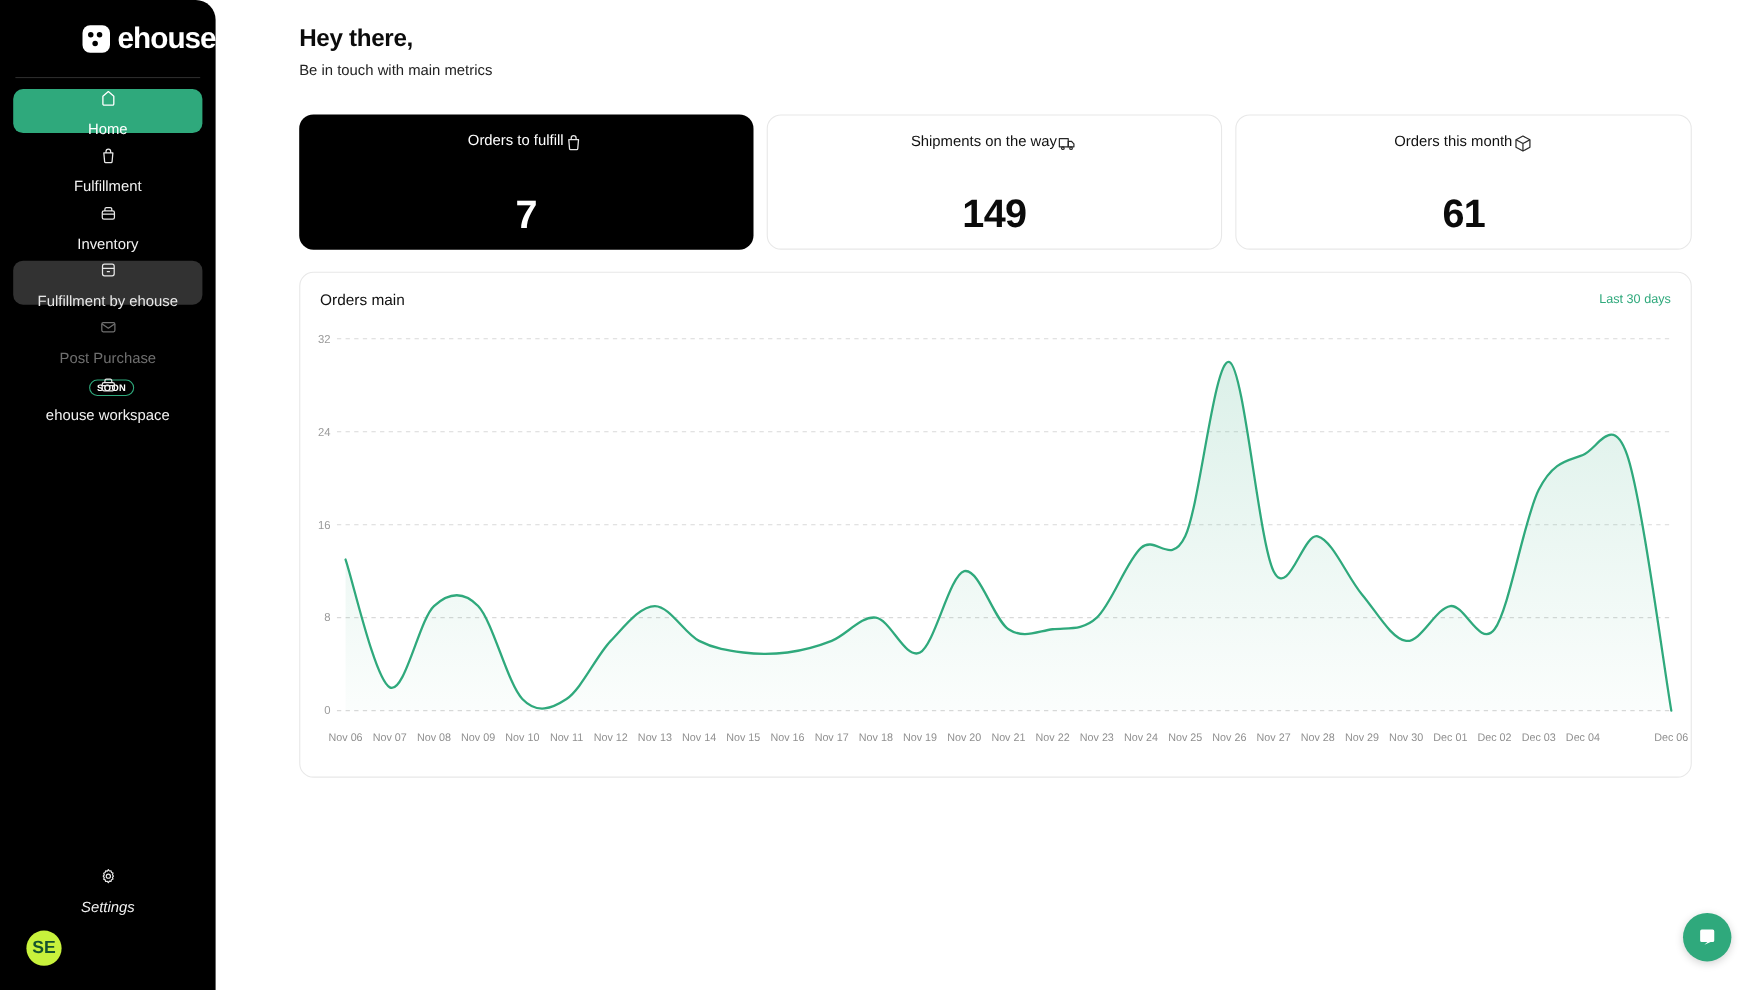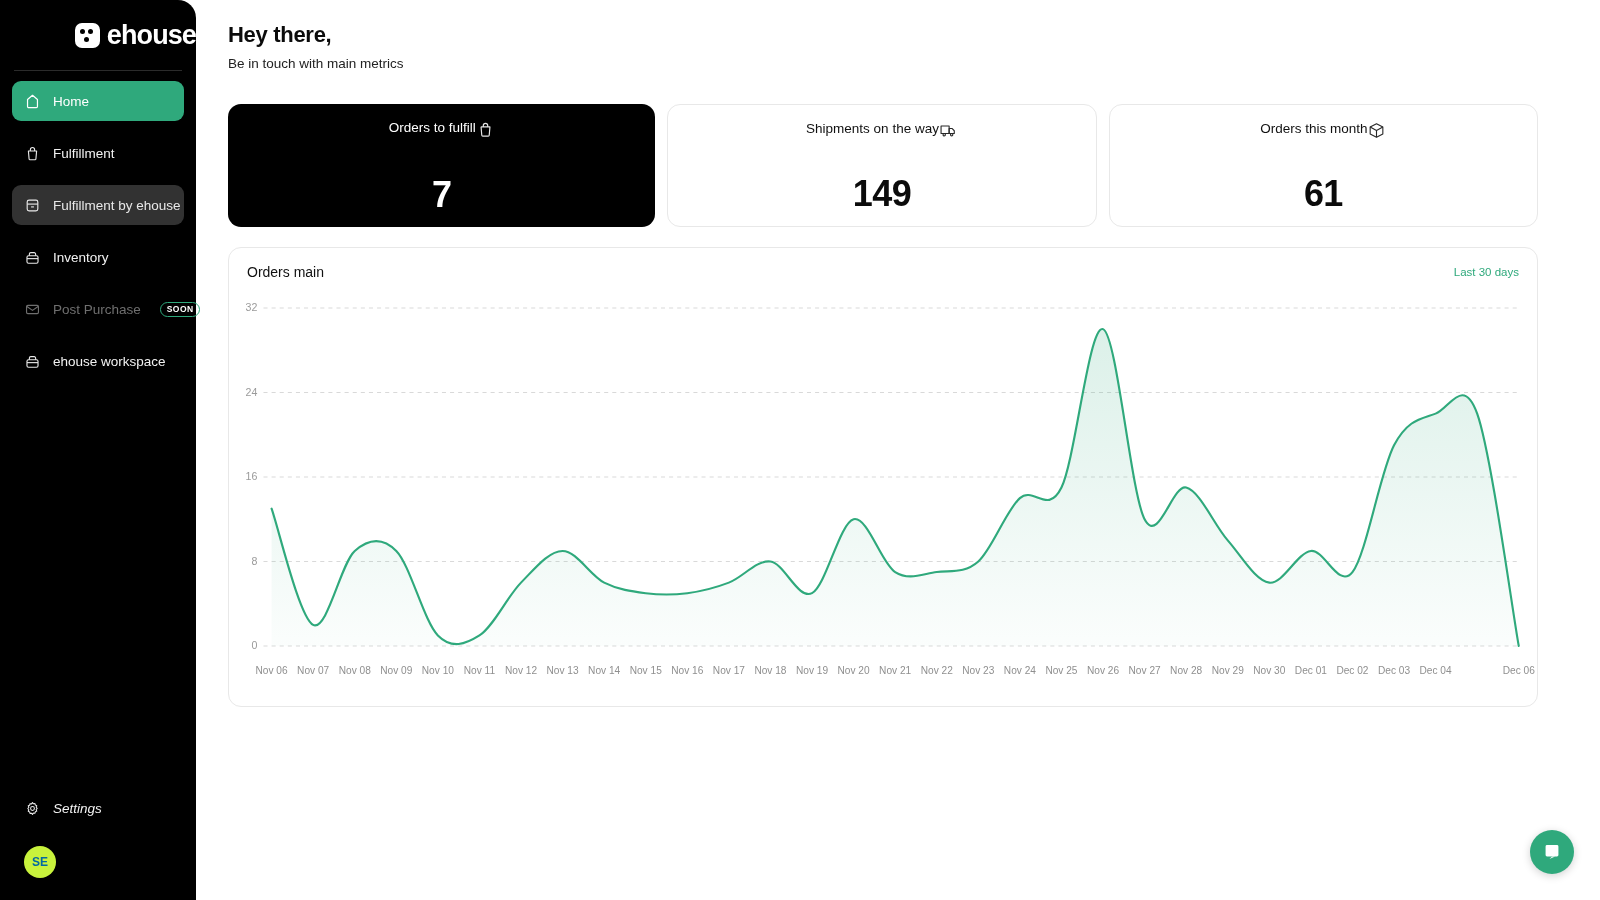--- a/index.html
+++ b/index.html
@@ -54,53 +54,55 @@
   }
   .nav { padding: 0 12px; display: flex; flex-direction: column; }
   .nav-item {
     display: flex; align-items: center; gap: 12px;
     height: 40px; padding: 0 12px;
     border-radius: 9px;
     color: #f2f2f2; font-size: 13.5px;
     margin-bottom: 12px;
     cursor: pointer;
     white-space: nowrap;
+    flex-direction: column;
   }
   .nav-item.active { background: #2fa97c; color: #ffffff; }
   .nav-item.selected { background: #323232; color: #e8e8e8; }
   .nav-item.muted { color: #6f6f6f; }
   .nav-item .ic { width: 17px; height: 17px; flex: 0 0 17px; display: block; }
   .nav-item .ic svg { display: block; width: 17px; height: 17px; }
   .badge-soon {
     margin-left: 7px;
     font-size: 8.5px; font-weight: 700; letter-spacing: .4px;
     color: #ffffff;
     border: 1px solid #2fa97c;
     border-radius: 9px;
     padding: 2px 6px 2.5px 6px;
     line-height: 1;
   }
   .sb-spacer { flex: 1 1 auto; }
   .sb-bottom { padding: 0 12px 22px 12px; }
   .sb-bottom .nav-item { margin-bottom: 18px; font-style: italic; }
   .avatar {
     width: 32px; height: 32px; border-radius: 50%;
-    background: #c8f23c; color: #0369a1;
-    font-size: 12px; font-weight: 700;
+    background: #c8f23c; color: #14532d;
+    font-size: 16px; font-weight: 700;
     display: flex; align-items: center; justify-content: center;
     margin-left: 12px;
     cursor: pointer;
   }
 
   
   .main {
     flex: 1 1 auto; height: 900px;
     padding: 22px 62px 0 32px;
     position: relative;
     overflow: hidden;
+    margin-left: 44px;
   }
   .greeting { font-size: 22px; font-weight: 700; color: #0b0b0b; letter-spacing: -0.3px; }
   .subgreeting { font-size: 13.5px; color: #222; margin-top: 8px; }
 
   .cards {
     display: flex; gap: 12px;
     margin-top: 33px;
   }
   .card {
     flex: 1 1 0;
@@ -193,40 +195,40 @@
       <div class="nav-item">
         <span class="ic">
           <svg viewBox="0 0 24 24" fill="none" stroke="#e9e9e9" stroke-width="1.6" stroke-linejoin="round">
             <path d="M6.2 8.5h11.6l-1 11.2a1.3 1.3 0 0 1-1.3 1.2H8.5a1.3 1.3 0 0 1-1.3-1.2Z"></path>
             <path d="M9 8.5V6.6a3 3 0 0 1 6 0v1.9"></path>
           </svg>
         </span>
         <span>Fulfillment</span>
       </div>
 
+      <div class="nav-item">
+        <span class="ic">
+          <svg viewBox="0 0 24 24" fill="none" stroke="#e9e9e9" stroke-width="1.6" stroke-linejoin="round">
+            <rect x="4.2" y="9.5" width="15.6" height="10.6" rx="2.2"></rect>
+            <path d="M7.6 9.5V7.2a2 2 0 0 1 2-2h4.8a2 2 0 0 1 2 2v2.3"></path>
+            <path d="M4.2 13.6h15.6"></path>
+          </svg>
+        </span>
+        <span>Inventory</span>
+      </div>
+
       <div class="nav-item selected">
         <span class="ic">
           <svg viewBox="0 0 24 24" fill="none" stroke="#e9e9e9" stroke-width="1.6" stroke-linejoin="round">
             <rect x="4.5" y="4.5" width="15" height="15" rx="2.6"></rect>
             <path d="M4.5 10h15"></path>
               <path d="M10 14h4"></path>
           </svg>
         </span>
         <span>Fulfillment by ehouse</span>
-      </div>
-
-      <div class="nav-item">
-        <span class="ic">
-          <svg viewBox="0 0 24 24" fill="none" stroke="#e9e9e9" stroke-width="1.6" stroke-linejoin="round">
-            <rect x="4.2" y="9.5" width="15.6" height="10.6" rx="2.2"></rect>
-            <path d="M7.6 9.5V7.2a2 2 0 0 1 2-2h4.8a2 2 0 0 1 2 2v2.3"></path>
-            <path d="M4.2 13.6h15.6"></path>
-          </svg>
-        </span>
-        <span>Inventory</span>
       </div>
 
       <div class="nav-item muted">
         <span class="ic">
           <svg viewBox="0 0 24 24" fill="none" stroke="#6f6f6f" stroke-width="1.6" stroke-linejoin="round">
             <rect x="3.6" y="6.2" width="16.8" height="11.6" rx="1.8"></rect>
             <path d="M3.6 7.4 12 13.2l8.4-5.8"></path>
           </svg>
         </span>
         <span>Post Purchase</span>

